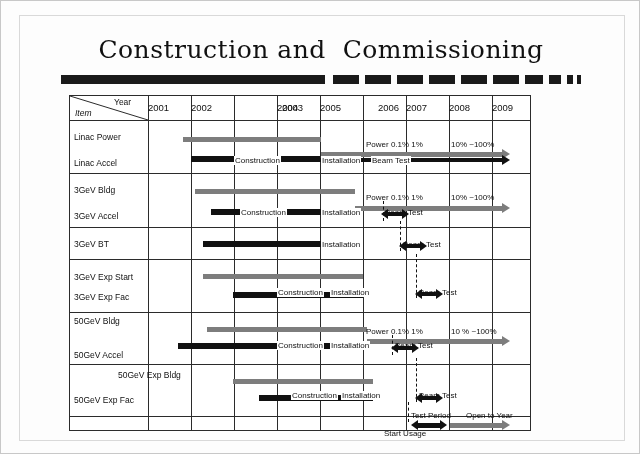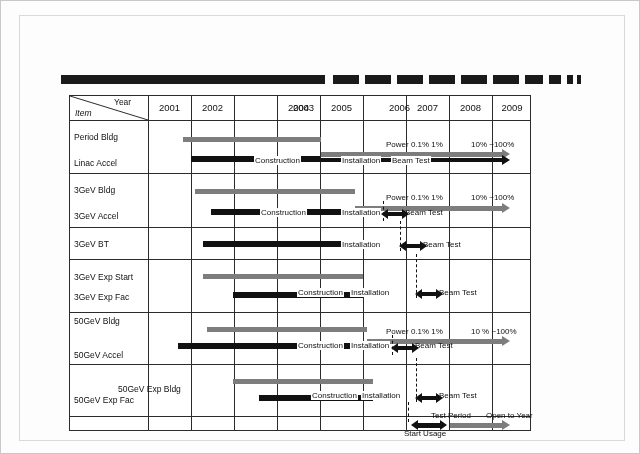--- a/index.html
+++ b/index.html
@@ -81,21 +81,20 @@
     left: 0;
     right: 0;
     height: 1px;
     background: #2b2b2b;
   }
   .yearcell {
     position: absolute;
     top: 0;
     height: 24px;
     line-height: 24px;
-    text-align: center;
     font-size: 9.5px;
     color: #111;
   }
   .rowlabel {
     position: absolute;
     left: 4px;
     font-size: 8.5px;
     color: #111;
     white-space: nowrap;
   }
@@ -164,33 +163,33 @@
   .dashv {
     position: absolute;
     width: 0;
     border-left: 1px dashed #111;
   }
   .lbl {
     position: absolute;
     font-size: 8px;
     color: #111;
     white-space: nowrap;
-    margin-left: 20px;
   }
   .lbl.bg {
     background: #ffffff;
     padding: 0 1px;
   }
 </style>
 </head>
 <body>
 
 <div id="slide">
   <div id="frame"></div>
 
+  <div id="title">Construction and  Commissioning</div>
 
   <div id="rule">
     <i style="left:0px;width:264px;"></i>
     <i style="left:272px;width:26px;"></i>
     <i style="left:304px;width:26px;"></i>
     <i style="left:336px;width:26px;"></i>
     <i style="left:368px;width:26px;"></i>
     <i style="left:400px;width:26px;"></i>
     <i style="left:432px;width:26px;"></i>
     <i style="left:464px;width:18px;"></i>
@@ -228,30 +227,30 @@
     <div class="yearcell" style="left:78px;width:43px;">2001</div>
     <div class="yearcell" style="left:121px;width:43px;">2002</div>
     <div class="yearcell" style="left:164px;width:43px;margin-left:48px;">2003</div>
     <div class="yearcell" style="left:207px;width:43px;">2004</div>
     <div class="yearcell" style="left:250px;width:43px;">2005</div>
     <div class="yearcell" style="left:308px;width:43px;">2006</div>
     <div class="yearcell" style="left:336px;width:43px;">2007</div>
     <div class="yearcell" style="left:379px;width:43px;">2008</div>
     <div class="yearcell" style="left:422px;width:40px;">2009</div>
 
-    <div class="rowlabel" style="top:36px;">Period Bldg</div>
+    <div class="rowlabel" style="top:36px;">Linac Power</div>
     <div class="rowlabel" style="top:62px;">Linac Accel</div>
     <div class="rowlabel" style="top:89px;">3GeV Bldg</div>
     <div class="rowlabel" style="top:115px;">3GeV Accel</div>
     <div class="rowlabel" style="top:143px;">3GeV BT</div>
     <div class="rowlabel" style="top:176px;">3GeV Exp Start</div>
     <div class="rowlabel" style="top:196px;">3GeV Exp Fac</div>
     <div class="rowlabel" style="top:220px;">50GeV Bldg</div>
     <div class="rowlabel" style="top:254px;">50GeV Accel</div>
-    <div class="rowlabel" style="top:288px;padding-left:44px;">50GeV Exp Bldg</div>
+    <div class="rowlabel" style="top:274px;padding-left:44px;">50GeV Exp Bldg</div>
     <div class="rowlabel" style="top:299px;">50GeV Exp Fac</div>
 
     <div class="bar gray" style="left:113px;top:41px;width:138px;"></div>
     <div class="bar gray" style="left:251px;top:56px;width:181px;"></div>
     <div class="arrowhead" style="left:432px;top:53px;"></div>
     <div class="lbl" style="left:296px;top:44px;">Power 0.1% 1%</div>
     <div class="lbl" style="left:381px;top:44px;">10% ~100%</div>
 
     <div class="bar" style="left:121px;top:60px;width:129px;height:6px;"></div>
     <div class="bar" style="left:250px;top:62px;width:182px;height:4px;"></div>

